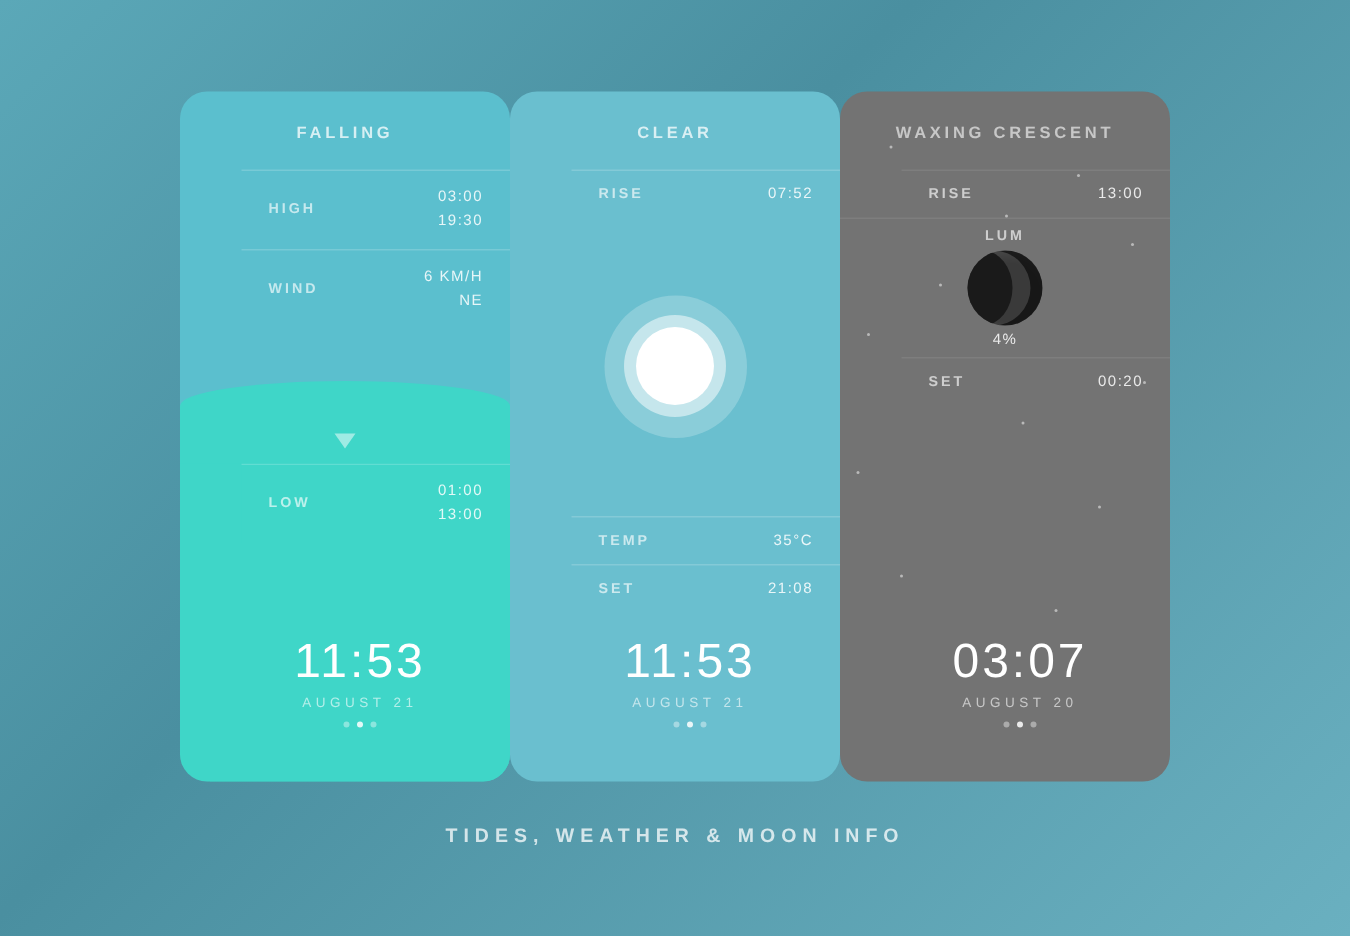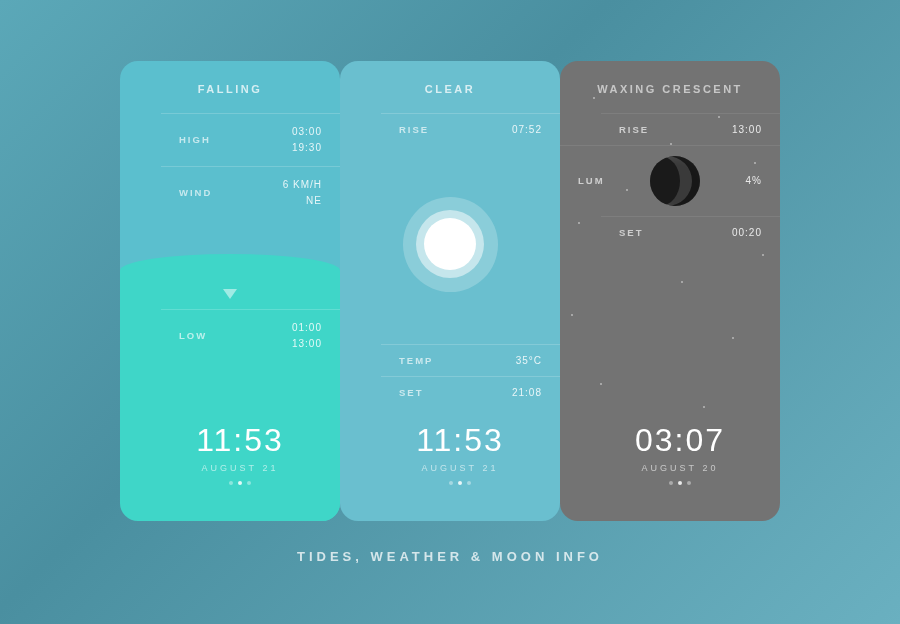--- a/index.html
+++ b/index.html
@@ -266,23 +266,24 @@
       font-size: 13px;
       letter-spacing: 4px;
       color: rgba(255,255,255,0.75);
       font-weight: 600;
       text-align: center;
     }
 
     .lum-row {
       display: flex;
       align-items: center;
-      justify-content: space-between;
+      justify-content: flex-start;
       padding: 6px 18px;
       border-top: 1px solid rgba(255,255,255,0.08);
+      flex-direction: column;
     }
   </style>
 </head>
 <body>
 
 <div class="cards-container">
 
   <div class="card tides-card">
     <div class="card-header">FALLING</div>
 

